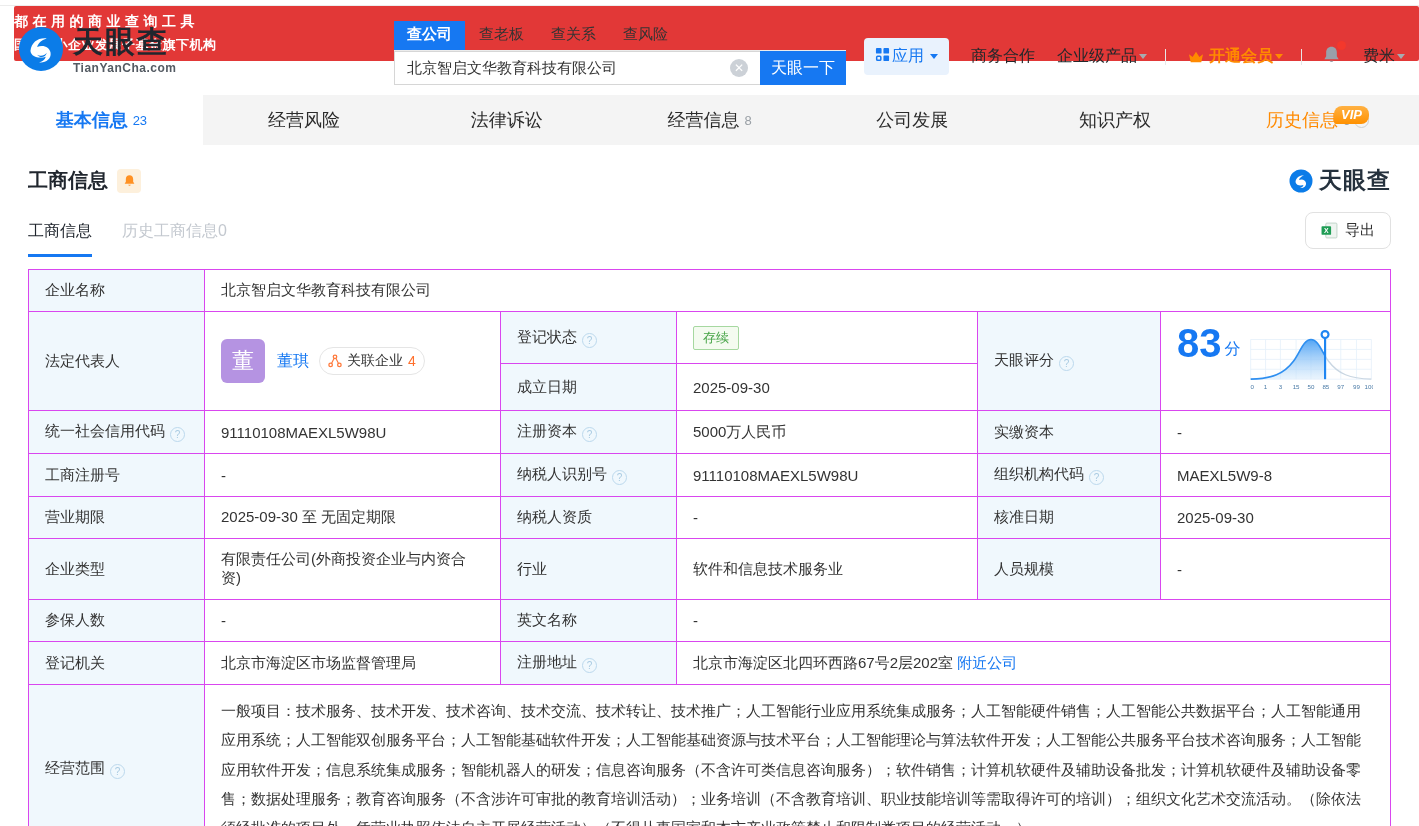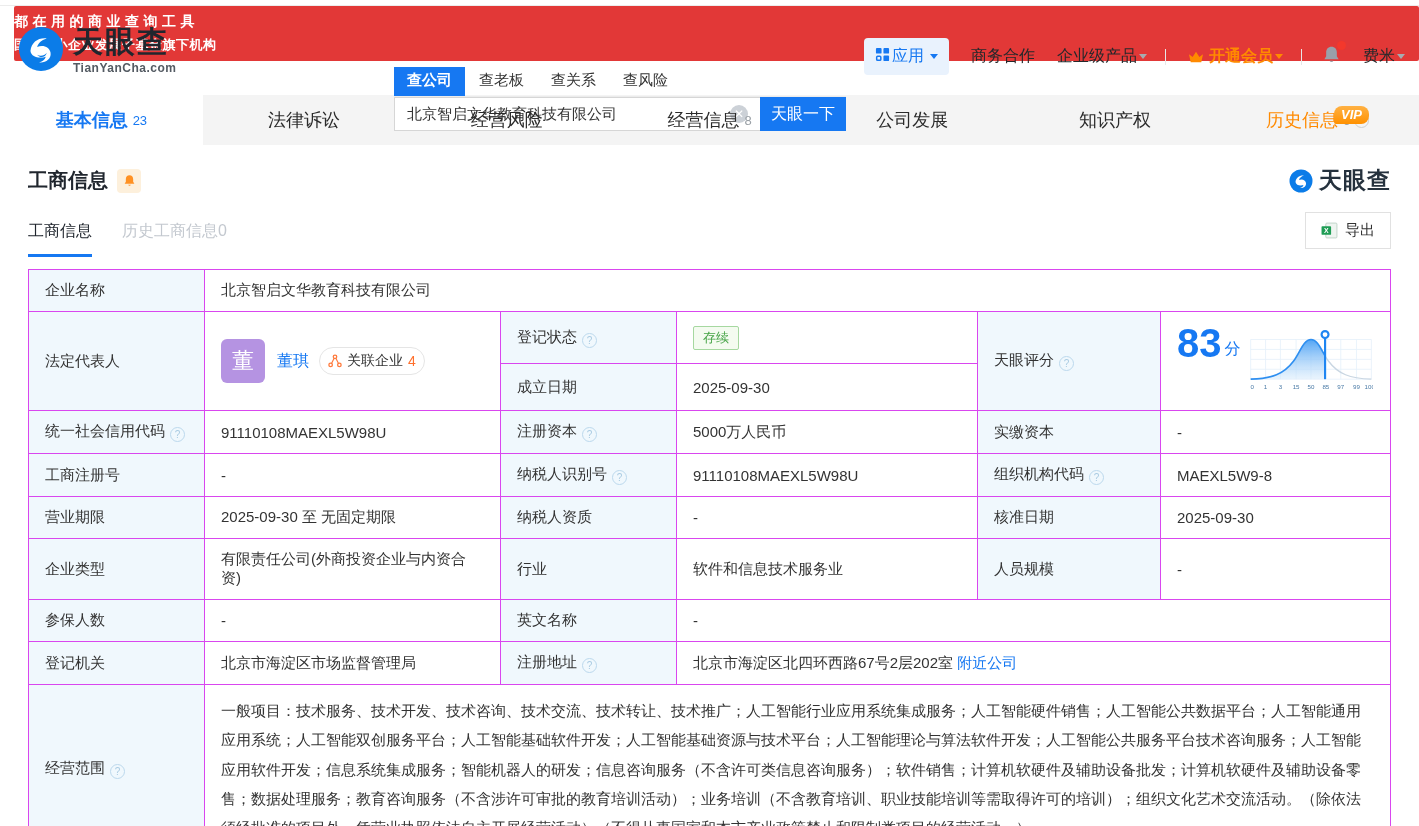--- a/index.html
+++ b/index.html
@@ -14,21 +14,21 @@
   .header { position: relative; height: 89px; background: #fff; }
   .logo-wrap { position: absolute; left: 18px; top: 20px; display: flex; align-items: center; }
   .brand-col { margin-left: 9px; }
   .brand-name { font-size: 30px; font-weight: bold; color: #20262e; letter-spacing: 2px; line-height: 1; }
   .brand-domain { font-size: 12px; color: #545b63; font-weight: bold; margin-top: 4px; letter-spacing: .5px; }
   .slogan { margin-left: 14px; background: #e23837; color: #fff; padding: 7px 0; border-radius: 2px; }
   .slogan-l1 { font-size: 14px; font-weight: bold; letter-spacing: 4.5px; }
   .slogan-l2 { font-size: 13px; font-weight: bold; margin-top: 5px; letter-spacing: .5px; }
 
   .search-mod { position: absolute; left: 394px; top: 15px; width: 452px; }
-  .search-tabs { display: flex; align-items: flex-end; border-bottom: 1px solid #ececec; margin-top: 46px; }
+  .search-tabs { display: flex; align-items: flex-end; border-bottom: 1px solid #ececec; }
   .stab { font-size: 15px; color: #333; padding: 4px 0 6px; margin-right: 27px; cursor: pointer; }
   .stab.active { background: #1678f2; color: #fff; padding: 4px 13px 6px; margin-right: 14px; font-weight: bold; }
   .search-row { display: flex; }
   .search-box { position: relative; flex: 1; }
   .search-input { width: 100%; height: 34px; border: 1px solid #d6d6d6; border-right: none;
     padding: 0 40px 0 12px; font-size: 15px; color: #333; outline: none;
     font-family: "Liberation Sans", sans-serif; }
   .clear-btn { position: absolute; right: 12px; top: 8px; width: 18px; height: 18px; border-radius: 50%;
     background: #ccd1d7; color: #fff; font-size: 12px; line-height: 18px; text-align: center; cursor: pointer; }
   .search-btn { width: 86px; height: 34px; background: #1678f2; color: #fff; font-size: 16px;
@@ -69,21 +69,21 @@
   .bell-chip { width: 24px; height: 24px; background: #fdf0dc; border-radius: 4px;
     display: flex; align-items: center; justify-content: center; margin-left: 9px; cursor: pointer; }
   .watermark { display: flex; align-items: center; font-size: 23px; font-weight: bold; color: #25313d; letter-spacing: 1px; }
   .watermark svg { margin-right: 6px; }
 
   .subtab-row { display: flex; justify-content: space-between; align-items: flex-end; margin-top: 16px; }
   .subtabs { display: flex; }
   .subtab { font-size: 16px; padding-bottom: 12px; cursor: pointer; }
   .subtab.active { color: #20262e; border-bottom: 3px solid #1678f2; }
   .subtab.inactive { color: #c3c8cf; margin-left: 30px; }
-  .export-btn { display: flex; align-items: center; border: 1px solid #e1e1e1; border-radius: 0;
+  .export-btn { display: flex; align-items: center; border: 1px solid #e1e1e1; border-radius: 8px;
     padding: 8px 15px; font-size: 15px; color: #333; background: #fff; cursor: pointer; margin-bottom: 8px; }
   .export-btn svg { margin-right: 7px; }
 
   
   table.info { width: 100%; border-collapse: collapse; margin-top: 12px; font-size: 15px; color: #333; table-layout: fixed; }
   table.info td { border: 1px solid #d946ef; padding: 11px 16px; vertical-align: middle; word-break: break-all; }
   td.lbl { background: #f0f8fd; }
   .q { display: inline-flex; width: 15px; height: 15px; border: 1px solid #bcd9ed; border-radius: 50%;
     color: #a9cbe2; font-size: 10px; align-items: center; justify-content: center;
     margin-left: 5px; vertical-align: -2px; cursor: pointer; }
@@ -185,24 +185,24 @@
     </div>
   </div>
 </div>
 
 <div class="tabbar">
   <div class="tab active">
     <span>基本信息</span>
     <span class="cnt">23</span>
   </div>
   <div class="tab">
+    <span>经营风险</span>
+  </div>
+  <div class="tab">
     <span>法律诉讼</span>
-  </div>
-  <div class="tab">
-    <span>经营风险</span>
   </div>
   <div class="tab">
     <span>经营信息</span>
     <span class="cnt">8</span>
   </div>
   <div class="tab">
     <span>公司发展</span>
   </div>
   <div class="tab">
     <span>知识产权</span>

